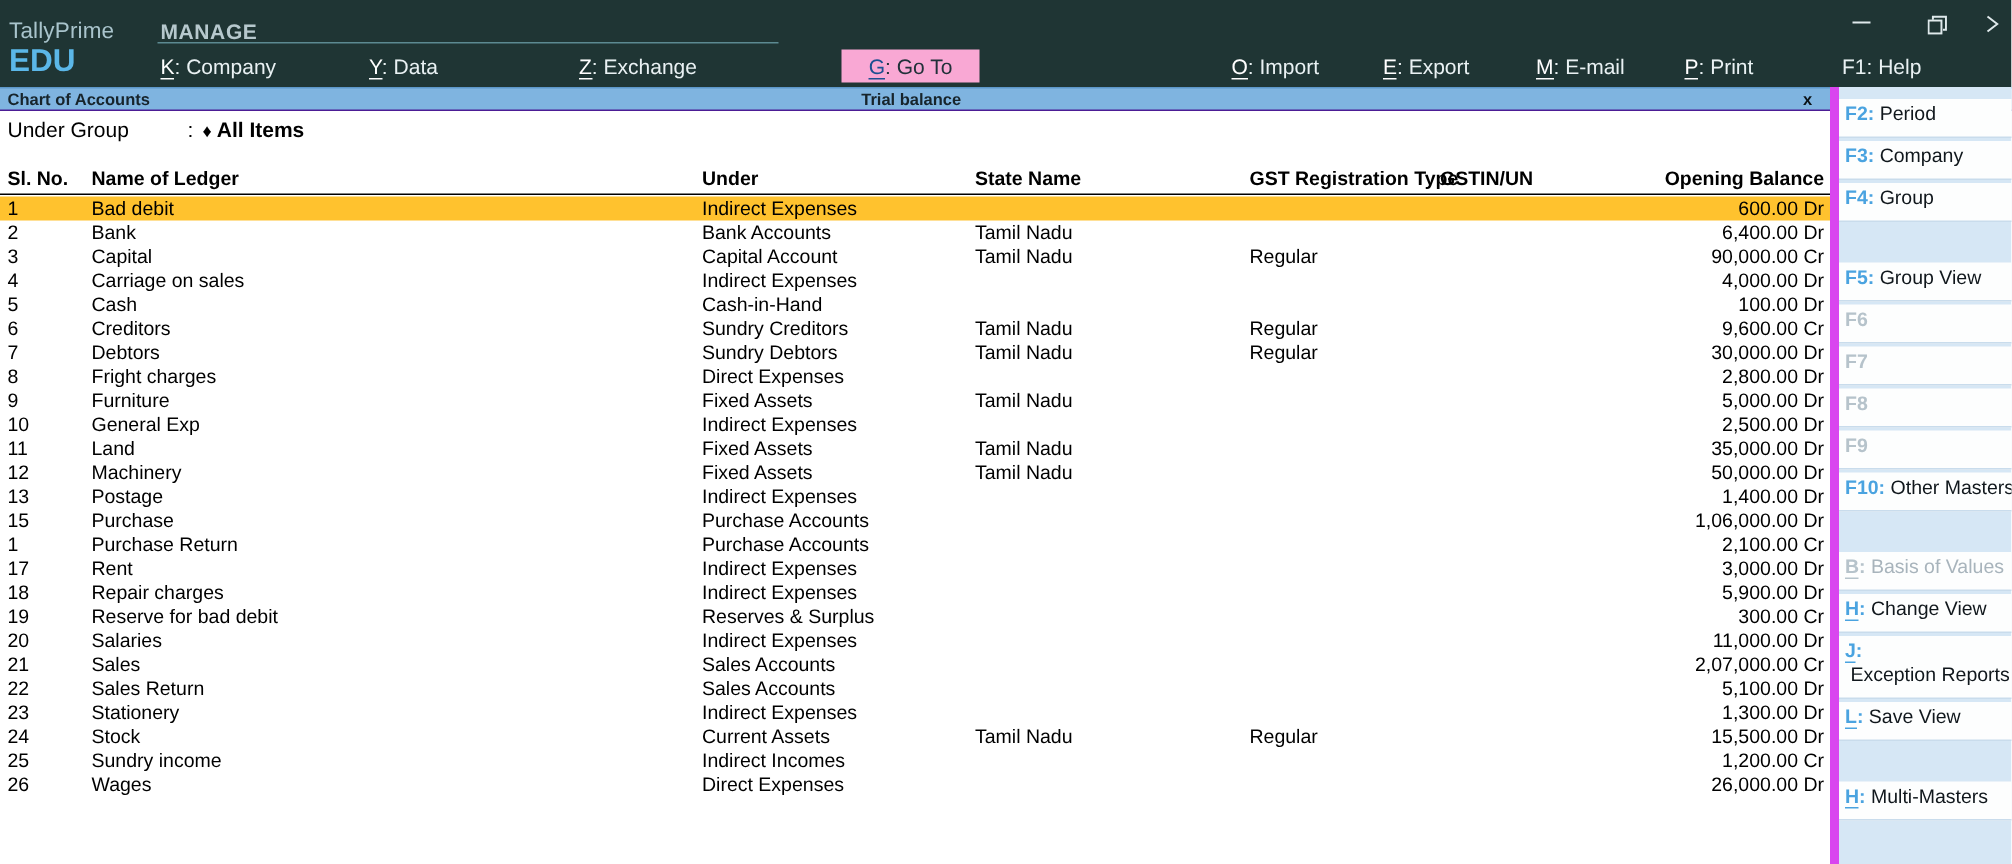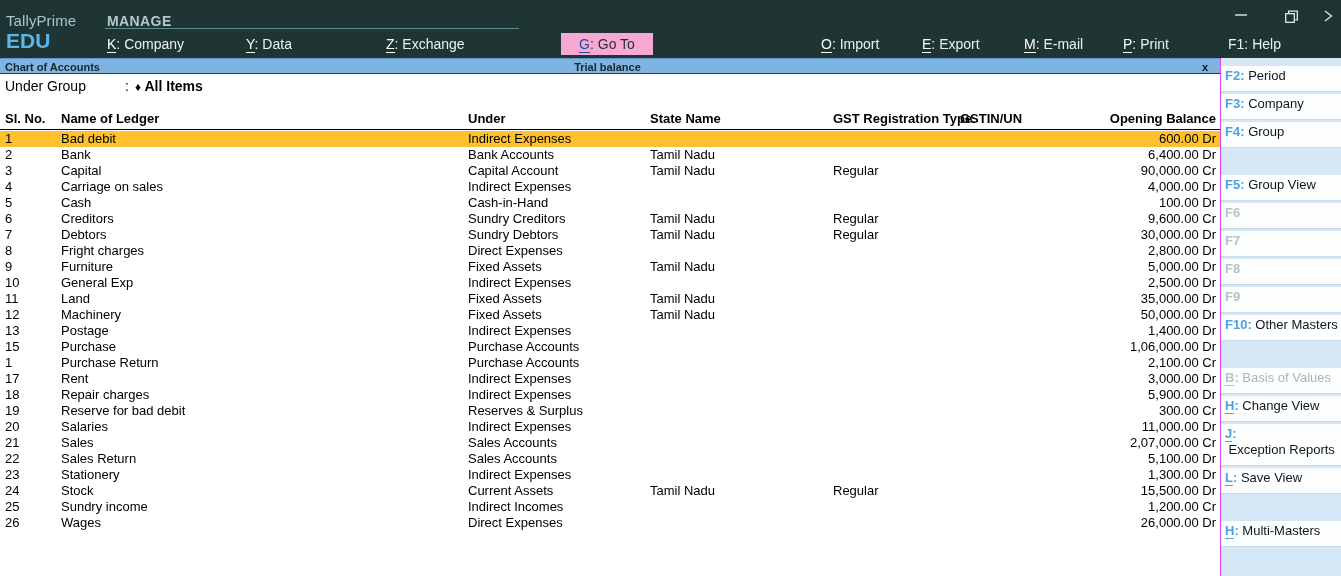--- a/index.html
+++ b/index.html
@@ -122,21 +122,21 @@
   .c-name { left: 61px; }
   .c-under { left: 468px; }
   .c-state { left: 650px; }
   .c-gsttype { left: 833px; }
   .c-open { right: 4px; }
 
   
   .rightpanel {
     position: absolute; left: 1220px; top: 58px; width: 121px; height: 518px;
     background: #d6e7f5;
-    border-left: 1px solid #d946ef;
+    border-left: 6px solid #d946ef;
   }
   .rp-item {
     position: absolute; left: 0; width: 121px;
     background: #fdfefe;
     border-bottom: 1px solid #c9dcec;
     font-size: 13px; color: #10171c;
     padding: 2px 0 0 4px;
     line-height: 16px;
     white-space: nowrap;
   }

